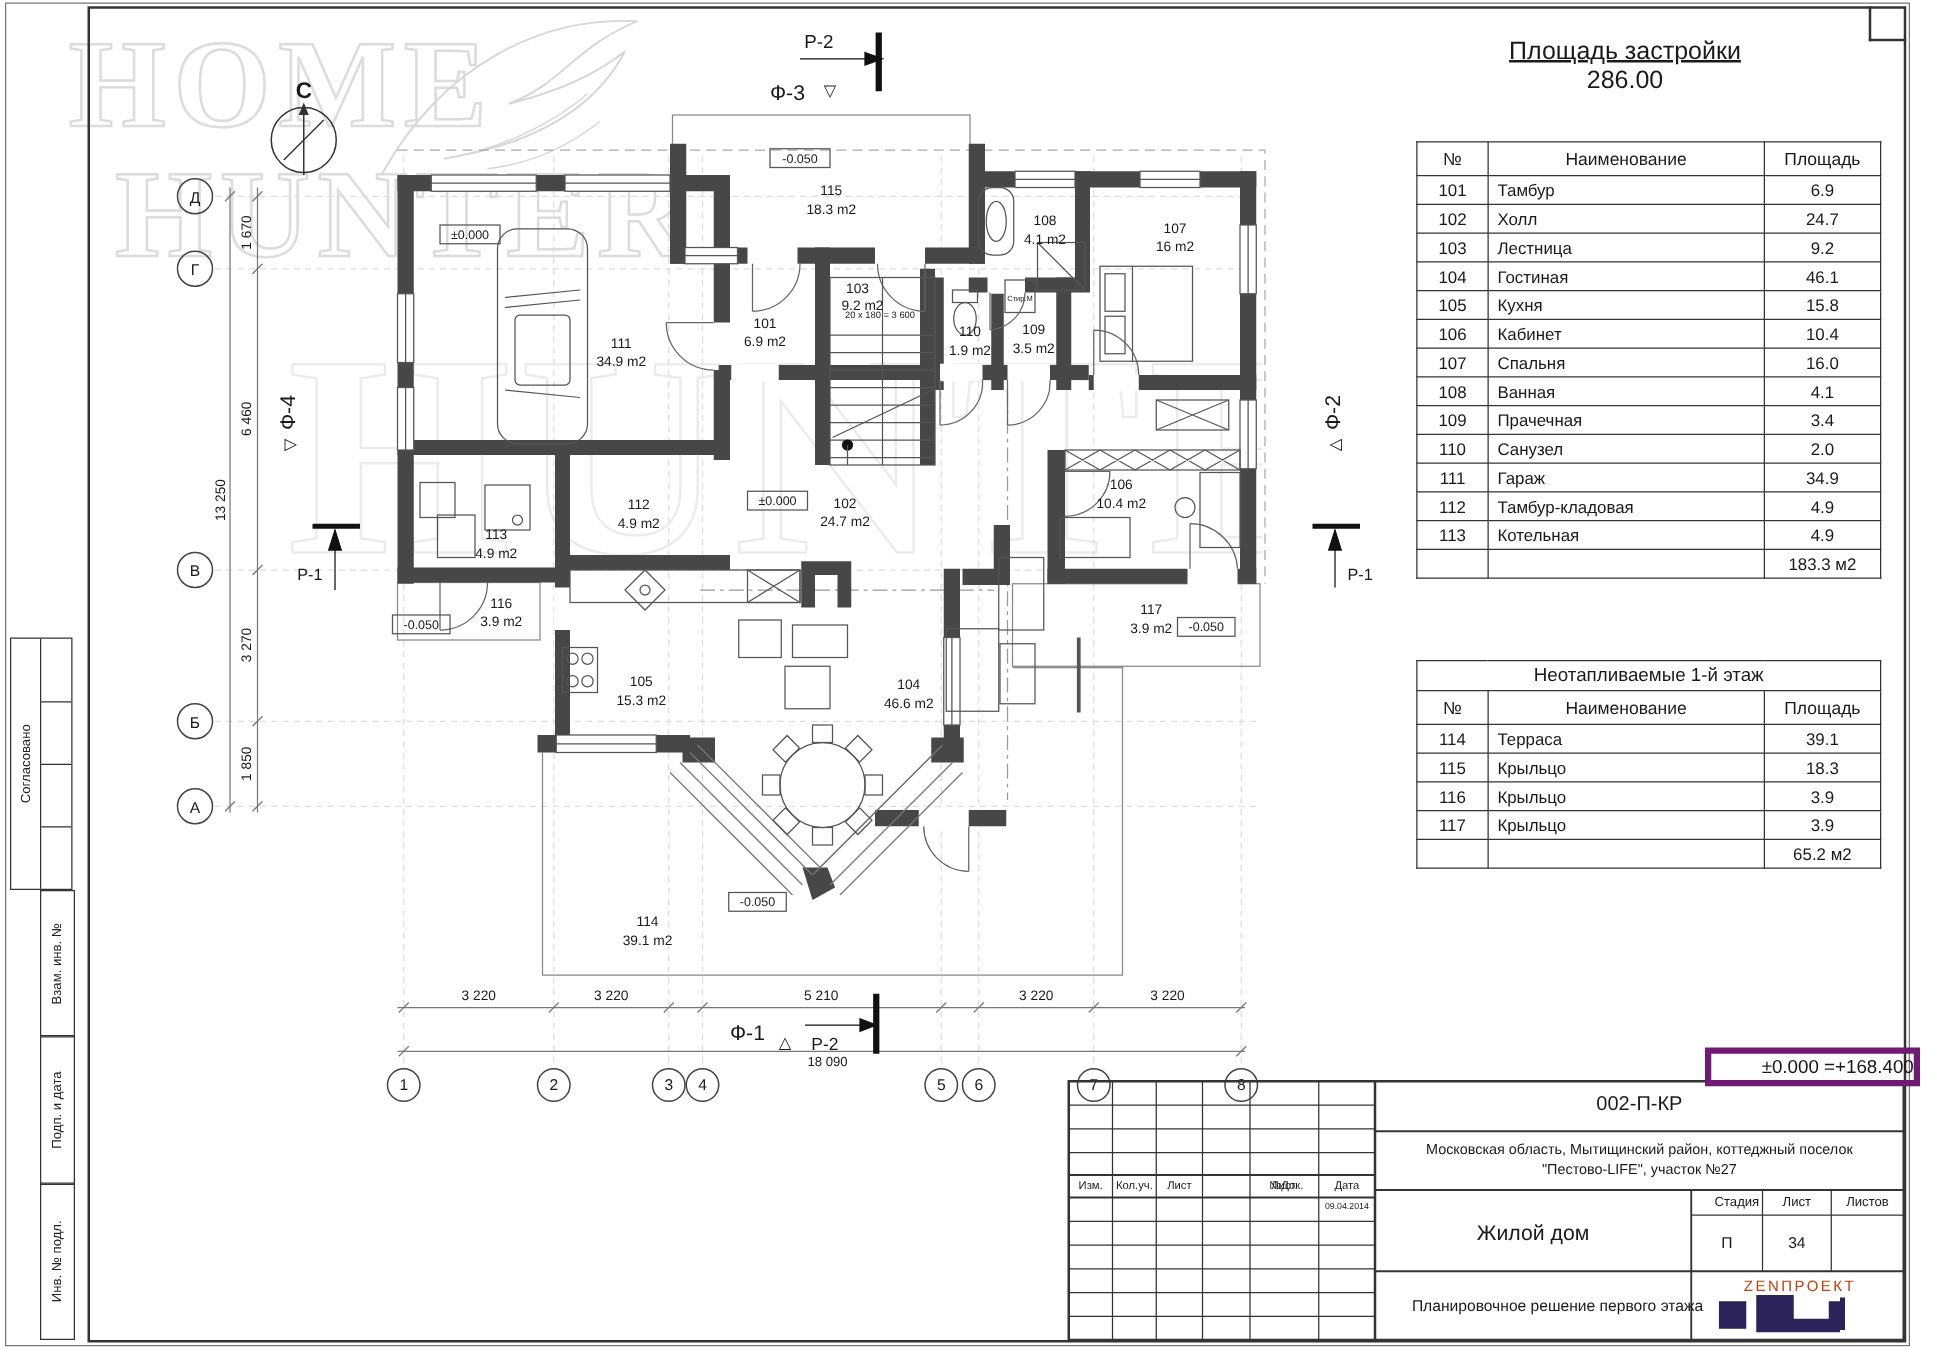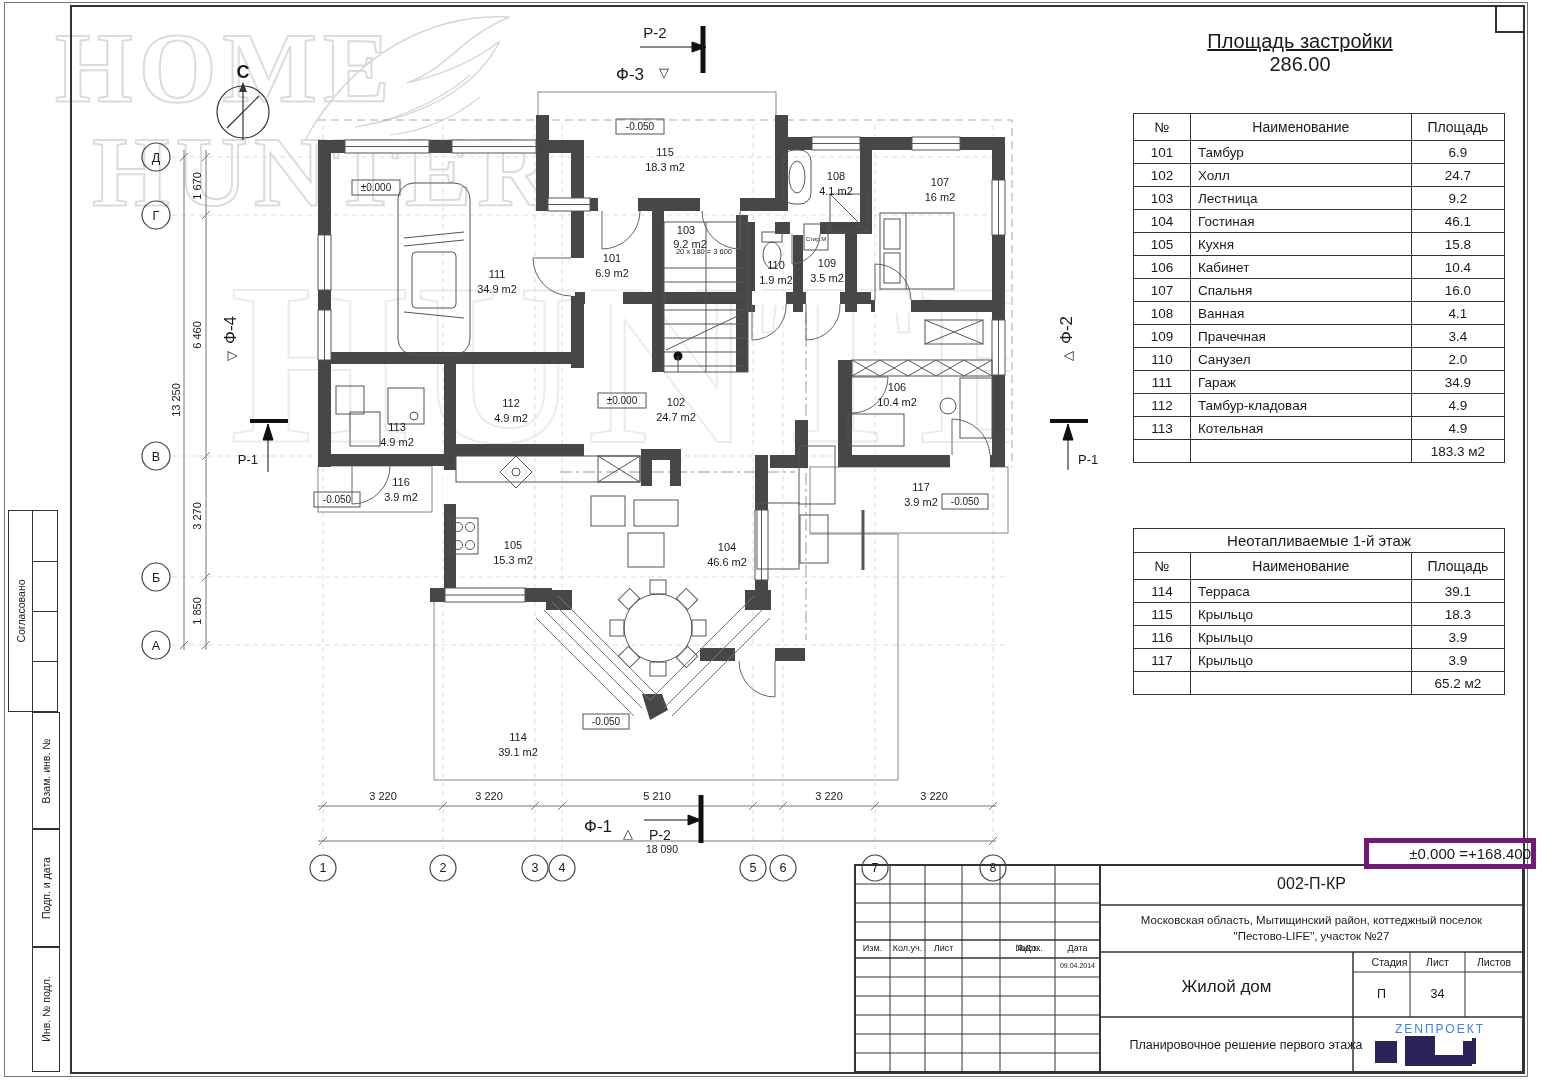--- a/index.html
+++ b/index.html
@@ -643,21 +643,21 @@
   <div class="stamp-t" style="left:1104px;top:912px;width:415px;font-size:11.5px;line-height:1.4;">
     <span>Московская область, Мытищинский район, коттеджный поселок</span><br><span>"Пестово-LIFE", участок №27</span>
   </div>
   <div class="stamp-t" style="left:1100px;top:977px;width:253px;font-size:17px;">Жилой дом</div>
   <div class="stamp-t" style="left:1353px;top:956px;width:73px;font-size:10.5px;">Стадия</div>
   <div class="stamp-t" style="left:1410px;top:956px;width:55px;font-size:10.5px;">Лист</div>
   <div class="stamp-t" style="left:1465px;top:956px;width:58px;font-size:10.5px;">Листов</div>
   <div class="stamp-t" style="left:1353px;top:987px;width:57px;font-size:12.5px;">П</div>
   <div class="stamp-t" style="left:1410px;top:987px;width:55px;font-size:12.5px;">34</div>
   <div class="stamp-t" style="left:1100px;top:1038px;width:292px;font-size:12.5px;">Планировочное решение первого этажа</div>
-  <div class="stamp-t" style="left:1370px;top:1022px;width:140px;font-size:12px;color:#3b82f6;letter-spacing:2px;">ZENПРОЕКТ</div>
+  <div class="stamp-t" style="left:1370px;top:1022px;width:140px;font-size:12px;color:#c2410c;letter-spacing:2px;">ZENПРОЕКТ</div>
   <svg class="abs" style="left:1375px;top:1036px;" width="126" height="30" viewBox="0 0 126 30">
     <rect x="0" y="5" width="22" height="22" fill="#2b2359"></rect>
     <path d="M30,0 h30 v19 h28 v-14 h9 v25 h-67 z" fill="#2b2359"></path>
     <rect x="97" y="2" width="4" height="26" fill="#2b2359"></rect>
   </svg>
 
   <div class="abs sidecell" style="left:8px;top:510px;width:48px;height:200px;">
     <div class="abs" style="left:0;top:0;width:23px;height:200px;border-right:1px solid #333;">
       <span class="vlabel">Согласовано</span>
     </div>

